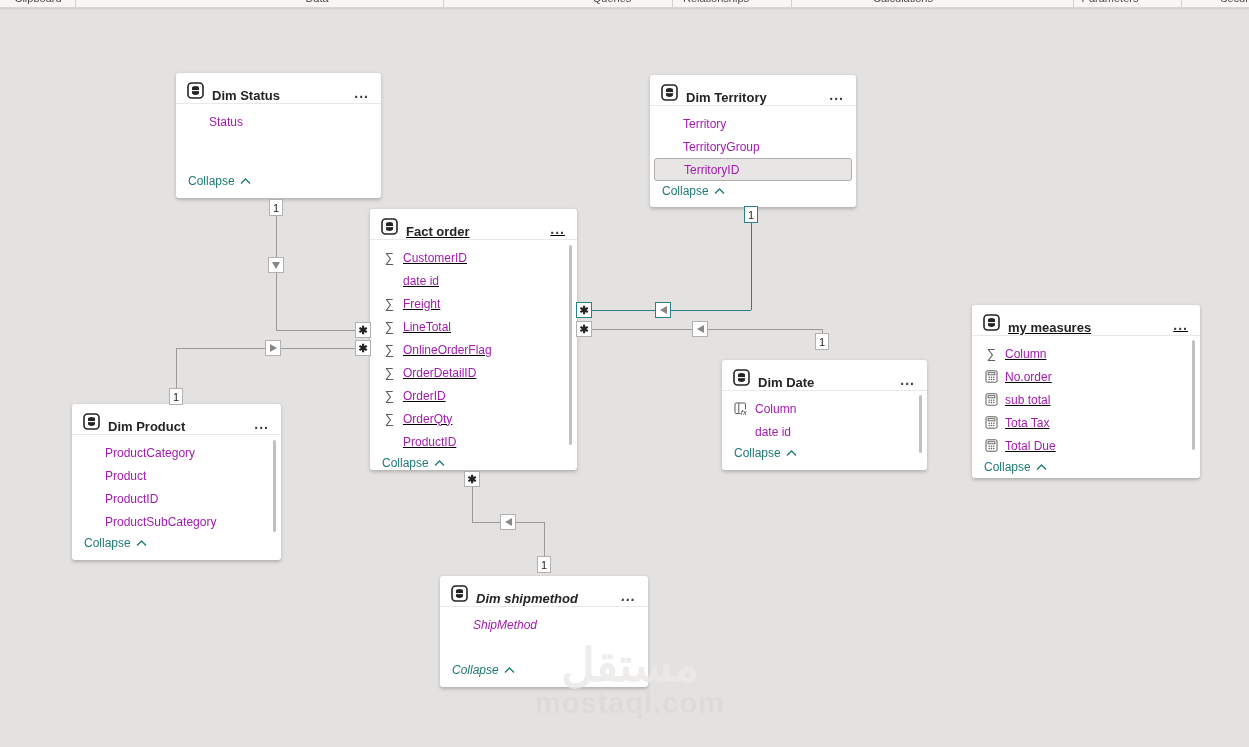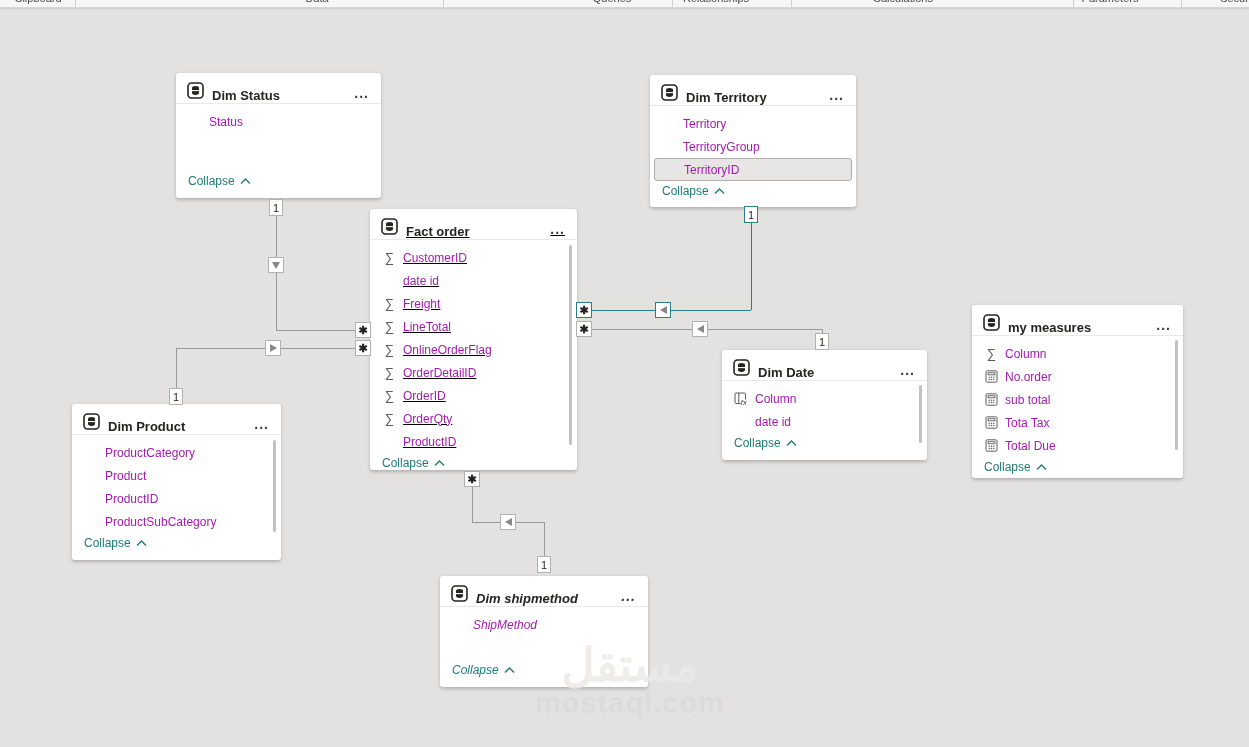--- a/index.html
+++ b/index.html
@@ -224,21 +224,21 @@
           </div>
         </div>
         <div class="card-footer"><span class="collapse-link">
             <span>Collapse</span>
             <span><svg width="11" height="7" viewBox="0 0 11 7" fill="none" stroke="#1f7a74" stroke-width="1.4">
                 <polyline points="1,5.5 5.5,1 10,5.5"></polyline>
               </svg></span>
           </span></div>
         <div class="vscroll" style="top: 36px; height: 92px;"></div>
       </div>
-      <div class="card" style="left: 722px; top: 350px; width: 205px; height: 110px;">
+      <div class="card" style="left: 722px; top: 360px; width: 205px; height: 110px;">
         <div class="card-header">
           <span><svg width="17" height="17" viewBox="0 0 17 17">
               <rect x="1" y="1" width="15" height="15" rx="3.5" fill="#fff" stroke="#252423" stroke-width="1.6"></rect>
               <ellipse cx="8.5" cy="5.9" rx="3.5" ry="1.8" fill="#252423"></ellipse>
               <path d="M5 5.9 v5.2 a3.5 1.8 0 0 0 7 0 V5.9 Z" fill="#252423"></path>
               <line x1="5" y1="8.6" x2="12" y2="8.6" stroke="#fff" stroke-width="1.1"></line>
             </svg></span>
           <span class="card-title">Dim Date</span>
           <span class="more-btn">...</span>
         </div>
@@ -260,21 +260,21 @@
           </div>
         </div>
         <div class="card-footer"><span class="collapse-link">
             <span>Collapse</span>
             <span><svg width="11" height="7" viewBox="0 0 11 7" fill="none" stroke="#1f7a74" stroke-width="1.4">
                 <polyline points="1,5.5 5.5,1 10,5.5"></polyline>
               </svg></span>
           </span></div>
         <div class="vscroll" style="top: 35px; height: 58px;"></div>
       </div>
-      <div class="card" style="left: 972px; top: 305px; width: 211px; height: 173px;">
+      <div class="card" style="left: 972px; top: 305px; width: 228px; height: 173px; text-decoration: underline;">
         <div class="card-header">
           <span><svg width="17" height="17" viewBox="0 0 17 17">
               <rect x="1" y="1" width="15" height="15" rx="3.5" fill="#fff" stroke="#252423" stroke-width="1.6"></rect>
               <ellipse cx="8.5" cy="5.9" rx="3.5" ry="1.8" fill="#252423"></ellipse>
               <path d="M5 5.9 v5.2 a3.5 1.8 0 0 0 7 0 V5.9 Z" fill="#252423"></path>
               <line x1="5" y1="8.6" x2="12" y2="8.6" stroke="#fff" stroke-width="1.1"></line>
             </svg></span>
           <span class="card-title">my measures</span>
           <span class="more-btn">...</span>
         </div>

